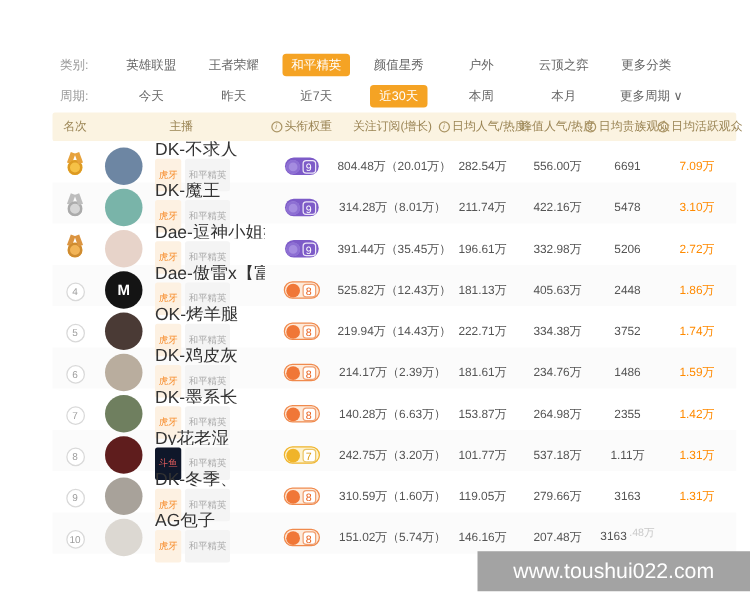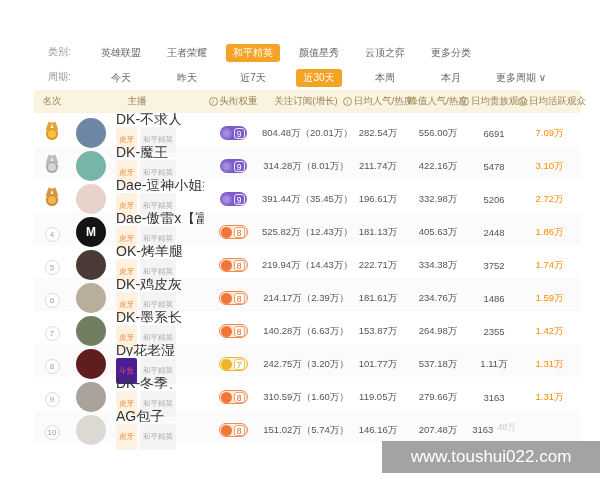--- a/index.html
+++ b/index.html
@@ -19,21 +19,21 @@
   .filters { position:absolute; left:48px; top:41px; width:545px; z-index:2; }
   .f-row { display:flex; align-items:center; height:21px; margin-bottom:4px; }
   .f-label { width:40px; font-size:10px; color:#999; }
   .f-cell { min-width:66px; text-align:center; }
   .f-cell.wide { min-width:74px;text-decoration:underline; }
   .f-item { display:inline-block; font-size:10px; color:#666; padding:2px 7px;
     border-radius:3px; cursor:pointer; white-space:nowrap; }
   .f-item.active { background:#f5a324; color:#fff; }
 
   
-  .rank-table { position:absolute; left:34px; top:90px; width:547px; z-index:1; }
+  .rank-table { position:absolute; left:42px; top:90px; width:547px; z-index:1; }
   .thead { display:grid; grid-template-columns:36px 42px 92px 58px 88px 56px 64px 48px 1fr;
     background:#fbf3e1; height:23px; align-items:center; border-radius:2px;
     font-size:9.5px; color:#9a8454; }
   .th { text-align:center; white-space:nowrap; display:flex; align-items:center;
     justify-content:center; gap:2px; }
   .th.span2 { grid-column:span 2; }
   .info-ic { display:inline-flex; width:9px; height:9px; border:1px solid #ab9565;
     border-radius:50%; color:#ab9565; font-size:6.5px; align-items:center;
     justify-content:center; font-style:italic; flex:none; }
   .trow { display:grid; grid-template-columns:36px 42px 92px 58px 88px 56px 64px 48px 1fr;
@@ -63,21 +63,21 @@
     font-weight:bold; overflow:hidden; }
 
   
   .c-name { text-align:left; padding-left:4px; }
   .s-name { font-size:14px; color:#333; white-space:nowrap; overflow:hidden;
     max-width:90px; line-height:12px; }
   .tags { display:flex; gap:3px; margin-top:2px; }
   .tag { font-size:7.5px; line-height:10px; padding:8px 3px; border-radius:2px;
     white-space:nowrap; }
   .tag-huya { color:#f78c2a; background:#fdf1e2; }
-  .tag-douyu { color:#e05c5c; background:#4c1d95; }
+  .tag-douyu { color:#e05c5c; background:#0f172a; }
   .tag-game { color:#aaa; background:#f4f4f4; }
 
   
   .c-badge { display:flex; justify-content:center; }
   .badge { display:inline-flex; align-items:center; height:14px; border-radius:8px;
     padding:0 2px 0 1px; gap:2px; }
   .badge-circle { width:11px; height:11px; border-radius:50%; flex:none; }
   .badge-num { font-size:8.5px; min-width:11px; height:11px; line-height:10px;
     text-align:center; border-radius:3px; }
   .badge-purple { background:#7d5bc8; }
@@ -101,20 +101,21 @@
 
 <div class="page">
 
   <div class="filters" id="filters">
       <div class="f-row">
         <span class="f-label">类别:</span>
         <span class="f-cell"><span class="f-item">英雄联盟</span></span>
         <span class="f-cell"><span class="f-item">王者荣耀</span></span>
         <span class="f-cell"><span class="f-item active">和平精英</span></span>
         <span class="f-cell"><span class="f-item">颜值星秀</span></span>
+        <span class="f-cell"><span class="f-item">户外</span></span>
         <span class="f-cell"><span class="f-item">云顶之弈</span></span>
         <span class="f-cell"><span class="f-item">更多分类</span></span>
       </div>
       <div class="f-row">
         <span class="f-label">周期:</span>
         <span class="f-cell"><span class="f-item">今天</span></span>
         <span class="f-cell"><span class="f-item">昨天</span></span>
         <span class="f-cell"><span class="f-item">近7天</span></span>
         <span class="f-cell"><span class="f-item active">近30天</span></span>
         <span class="f-cell"><span class="f-item">本周</span></span>

